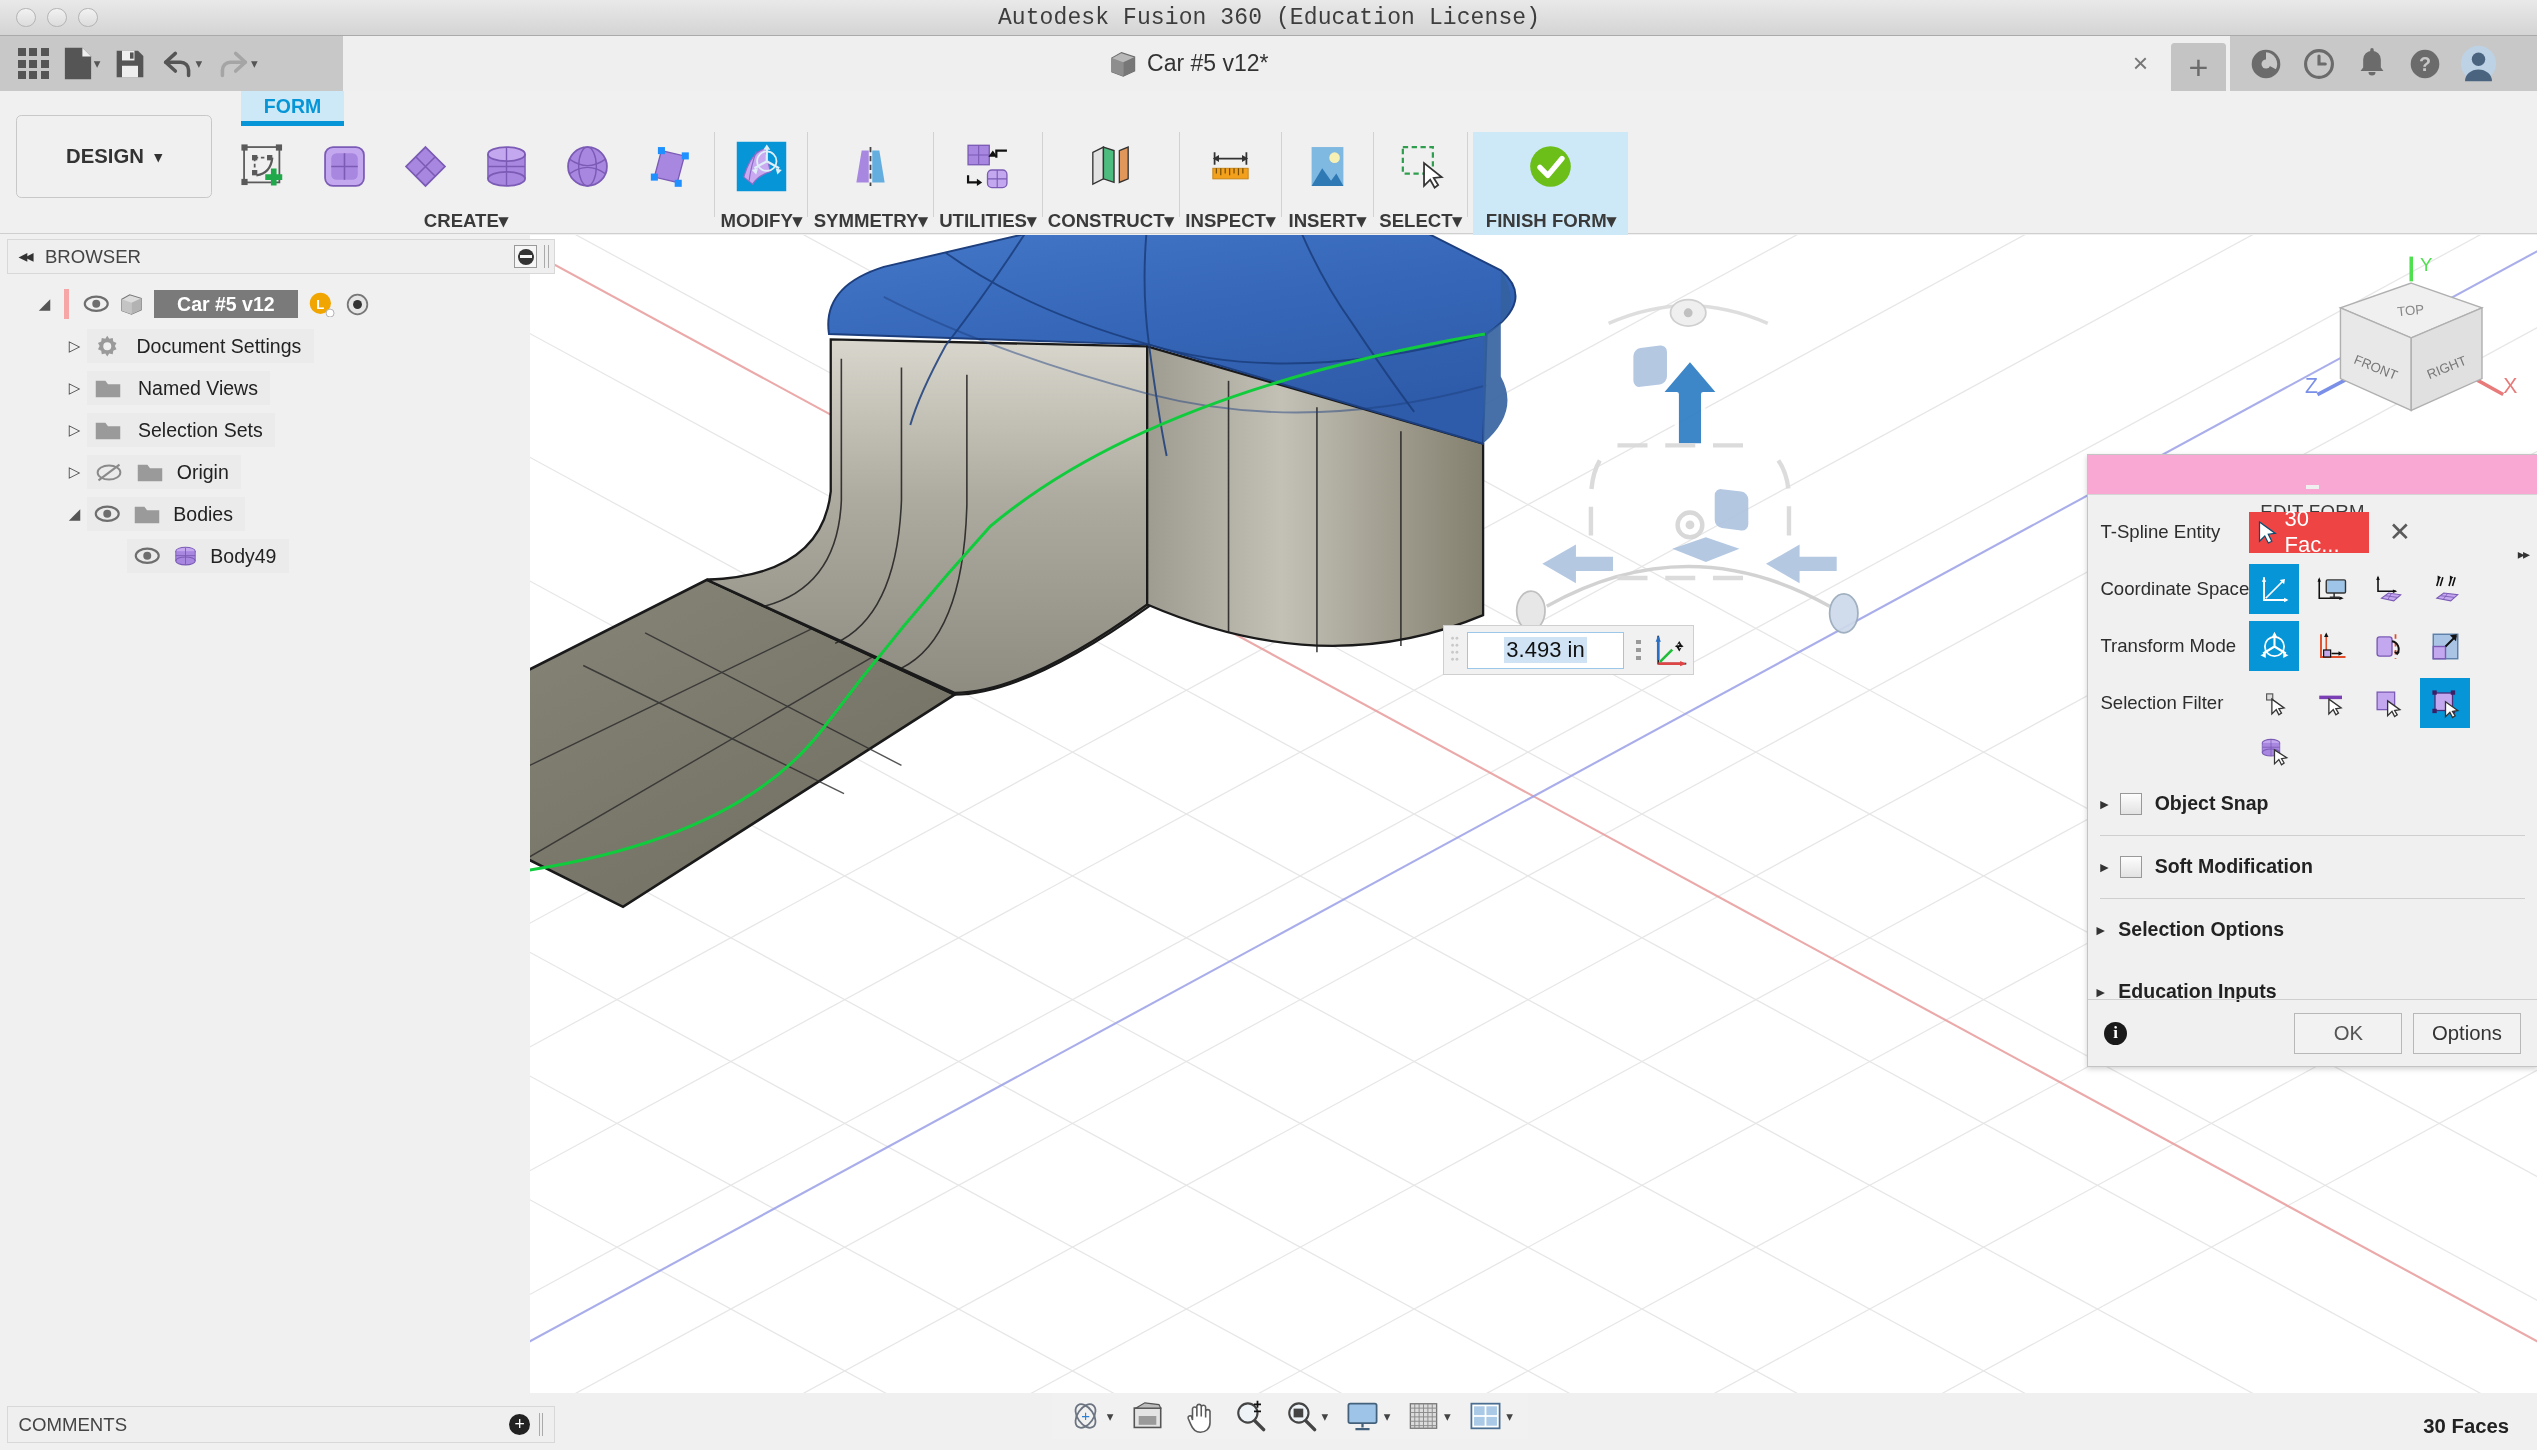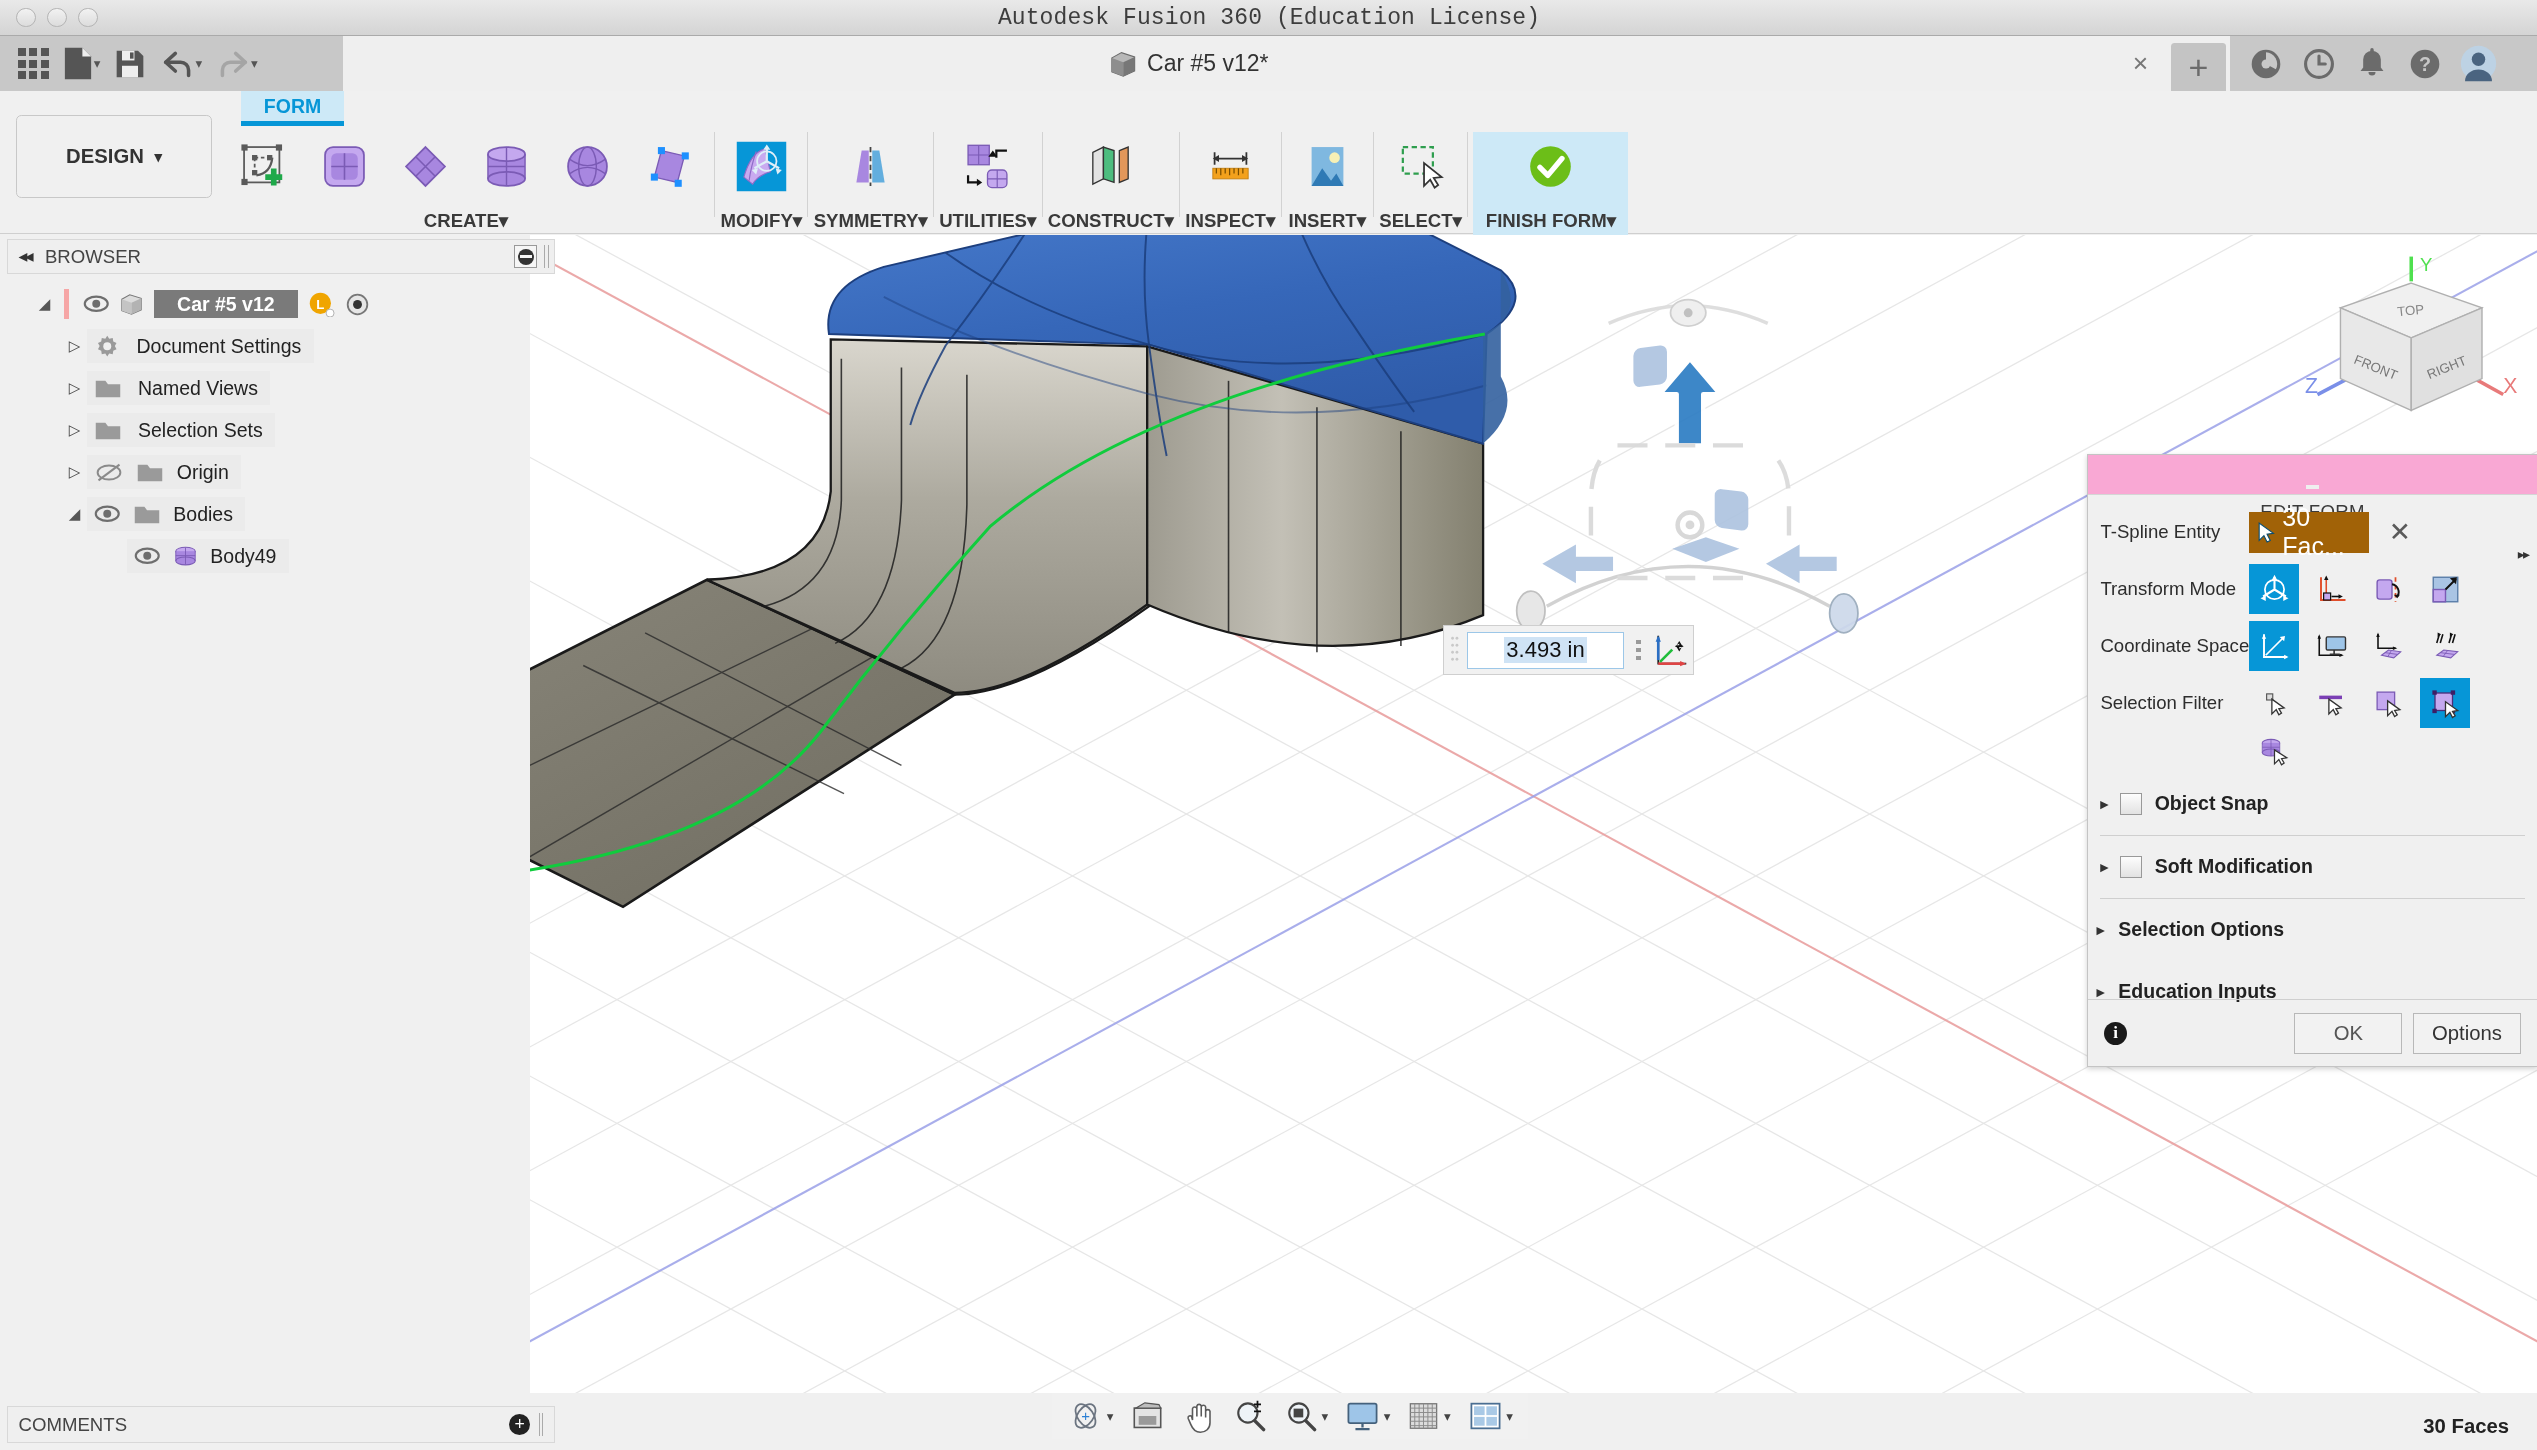--- a/index.html
+++ b/index.html
@@ -153,23 +153,23 @@
   }
   .ef-grip { width: 4.4px; height: 21px; border-left: 1.8px solid #aaa; border-right: 1.8px solid #aaa; }
   .ef-min { width: 17.7px; height: 17.7px; border-radius: 50%; background: #333; position: relative; }
   .ef-min::after { content:''; position:absolute; left:2.7px; top:7px; width:12.4px; height:3.5px; background:#efefef; }
   .ef-expand { margin-left: auto; font-size: 14px; color: #333; letter-spacing: -1.8px; }
   .ef-body { padding: 8.8px 0 0 0; }
   .ef-row { display: flex; align-items: center; height: 57px; padding-left: 12.4px; }
   .ef-label { width: 149px; font-size: 18.6px; color: #2d2d2d; }
   .ef-ctrls { display: flex; align-items: center; gap: 7px; }
   .sel-chip {
-    background: #a16207; color: #fff; height: 41px; width: 120px;
+    background: #ef4444; color: #fff; height: 41px; width: 120px;
     display: flex; align-items: center; gap: 5.3px; padding-left: 7px;
-    font-size: 25px; font-weight: 500;
+    font-size: 22px; font-weight: 500;
   }
   .x-btn { font-size: 26.5px; color: #5a5a5a; margin-left: 12.4px; font-weight: 300; }
   .ibtn {
     width: 50px; height: 50px; display: flex; align-items: center; justify-content: center;
   }
   .ibtn.active { background: #0696d7; }
   .ef-sec {
     display: flex; align-items: center; gap: 12.4px; height: 62px; padding-left: 12.4px;
     font-size: 19.5px; font-weight: bold; color: #222;
   }
@@ -864,20 +864,62 @@
           <svg width="23" height="25" viewBox="0 0 26 28">
             <path d="M4 2 L4 24 L10 18 L14 26 L18 24 L14 16 L22 15 Z" fill="#fff" stroke="#0a4e72" stroke-width="1.4"></path>
           </svg>
           <span>30 Fac...</span>
         </div>
         <span class="x-btn">✕</span>
       </div>
     </div>
 
     <div class="ef-row">
+      <div class="ef-label">Coordinate Space</div>
+      <div class="ef-ctrls">
+        <div class="ibtn active">
+          <svg width="35" height="35" viewBox="0 0 40 40">
+            <path d="M8 6 V32 H34" stroke="#fff" stroke-width="2.2" fill="none"></path>
+            <path d="M8 6 l-2.5 5 h5 z" fill="#fff"></path>
+            <path d="M36 32 l-5 -2.5 v5 z" fill="#fff"></path>
+            <path d="M10 30 L30 10" stroke="#fff" stroke-width="2"></path>
+            <path d="M32 8 l-1 6 l-5 -5 z" fill="#fff"></path>
+          </svg>
+        </div>
+        <div class="ibtn">
+          <svg width="35" height="35" viewBox="0 0 40 40">
+            <path d="M6 8 V30 H32" stroke="#111" stroke-width="1.8" fill="none"></path>
+            <path d="M6 6 l-2 5 h4 z" fill="#111"></path>
+              <path d="M34 30 l-5 -2 v4 z" fill="#111"></path>
+            <rect x="14" y="9" width="22" height="15" rx="1.5" fill="#9ec5e8" stroke="#333" stroke-width="1.6"></rect>
+            <path d="M23 24 V28 M18 29 H29" stroke="#333" stroke-width="1.8"></path>
+          </svg>
+        </div>
+        <div class="ibtn">
+          <svg width="35" height="35" viewBox="0 0 40 40">
+            <path d="M8 6 V22 H28" stroke="#111" stroke-width="1.8" fill="none"></path>
+            <path d="M8 4 l-2 5 h4 z" fill="#111"></path>
+              <path d="M30 22 l-5 -2 v4 z" fill="#111"></path>
+            <path d="M12 30 L20 24 L34 26 L26 33 Z" fill="#c4a8ef" stroke="#7b5bb5" stroke-width="1.2"></path>
+            <path d="M16 27 L30 29 M23 25 L19 32" stroke="#7b5bb5" stroke-width="1"></path>
+          </svg>
+        </div>
+        <div class="ibtn">
+          <svg width="35" height="35" viewBox="0 0 40 40">
+            <path d="M10 16 L13 6 M17 6 L14 16 M24 16 L27 6 M31 6 L28 16" stroke="#111" stroke-width="1.8" fill="none"></path>
+            <path d="M11 4 l4 2 l-4 3 z" fill="#111"></path>
+              <path d="M25 4 l4 2 l-4 3 z" fill="#111"></path>
+            <path d="M10 30 L18 24 L34 26 L26 33 Z" fill="#c4a8ef" stroke="#7b5bb5" stroke-width="1.2"></path>
+            <path d="M14 27 L30 29 M22 25 L17 32" stroke="#7b5bb5" stroke-width="1"></path>
+          </svg>
+        </div>
+      </div>
+    </div>
+
+    <div class="ef-row">
       <div class="ef-label">Transform Mode</div>
       <div class="ef-ctrls">
         <div class="ibtn active">
           <svg width="35" height="35" viewBox="0 0 40 40">
             <circle cx="20" cy="20" r="11" fill="none" stroke="#fff" stroke-width="2"></circle>
             <path d="M20 20 V6 M20 20 L33 28 M20 20 L7 28" stroke="#fff" stroke-width="2.4"></path>
             <path d="M20 3 l3 6 h-6 z" fill="#fff"></path>
             <path d="M36 30 l-6 -3 v6 z" fill="#fff"></path>
             <path d="M4 30 l6 -3 v6 z" fill="#fff"></path>
           </svg>
@@ -905,62 +947,20 @@
             <rect x="6" y="6" width="28" height="28" fill="#a9c4e4" stroke="#5a7da8" stroke-width="1.6"></rect>
             <rect x="6" y="20" width="14" height="14" fill="#c4a8ef" stroke="#7b5bb5" stroke-width="1.6"></rect>
             <path d="M20 20 L32 8" stroke="#111" stroke-width="2.2"></path>
             <path d="M33 6 l-1 8 l-7 -7 z" fill="#111"></path>
           </svg>
         </div>
       </div>
     </div>
 
     <div class="ef-row">
-      <div class="ef-label">Coordinate Space</div>
-      <div class="ef-ctrls">
-        <div class="ibtn active">
-          <svg width="35" height="35" viewBox="0 0 40 40">
-            <path d="M8 6 V32 H34" stroke="#fff" stroke-width="2.2" fill="none"></path>
-            <path d="M8 6 l-2.5 5 h5 z" fill="#fff"></path>
-            <path d="M36 32 l-5 -2.5 v5 z" fill="#fff"></path>
-            <path d="M10 30 L30 10" stroke="#fff" stroke-width="2"></path>
-            <path d="M32 8 l-1 6 l-5 -5 z" fill="#fff"></path>
-          </svg>
-        </div>
-        <div class="ibtn">
-          <svg width="35" height="35" viewBox="0 0 40 40">
-            <path d="M6 8 V30 H32" stroke="#111" stroke-width="1.8" fill="none"></path>
-            <path d="M6 6 l-2 5 h4 z" fill="#111"></path>
-              <path d="M34 30 l-5 -2 v4 z" fill="#111"></path>
-            <rect x="14" y="9" width="22" height="15" rx="1.5" fill="#9ec5e8" stroke="#333" stroke-width="1.6"></rect>
-            <path d="M23 24 V28 M18 29 H29" stroke="#333" stroke-width="1.8"></path>
-          </svg>
-        </div>
-        <div class="ibtn">
-          <svg width="35" height="35" viewBox="0 0 40 40">
-            <path d="M8 6 V22 H28" stroke="#111" stroke-width="1.8" fill="none"></path>
-            <path d="M8 4 l-2 5 h4 z" fill="#111"></path>
-              <path d="M30 22 l-5 -2 v4 z" fill="#111"></path>
-            <path d="M12 30 L20 24 L34 26 L26 33 Z" fill="#c4a8ef" stroke="#7b5bb5" stroke-width="1.2"></path>
-            <path d="M16 27 L30 29 M23 25 L19 32" stroke="#7b5bb5" stroke-width="1"></path>
-          </svg>
-        </div>
-        <div class="ibtn">
-          <svg width="35" height="35" viewBox="0 0 40 40">
-            <path d="M10 16 L13 6 M17 6 L14 16 M24 16 L27 6 M31 6 L28 16" stroke="#111" stroke-width="1.8" fill="none"></path>
-            <path d="M11 4 l4 2 l-4 3 z" fill="#111"></path>
-              <path d="M25 4 l4 2 l-4 3 z" fill="#111"></path>
-            <path d="M10 30 L18 24 L34 26 L26 33 Z" fill="#c4a8ef" stroke="#7b5bb5" stroke-width="1.2"></path>
-            <path d="M14 27 L30 29 M22 25 L17 32" stroke="#7b5bb5" stroke-width="1"></path>
-          </svg>
-        </div>
-      </div>
-    </div>
-
-    <div class="ef-row">
       <div class="ef-label">Selection Filter</div>
       <div class="ef-ctrls">
         <div class="ibtn">
           <svg width="35" height="35" viewBox="0 0 40 40">
             <rect x="11" y="9" width="7" height="7" fill="#ddd" stroke="#555" stroke-width="1.3"></rect>
             <path d="M17 15 L17 32 L22 27 L25 33 L28 31 L25 26 L31 25 Z" fill="#fff" stroke="#333" stroke-width="1.5"></path>
           </svg>
         </div>
         <div class="ibtn">
           <svg width="35" height="35" viewBox="0 0 40 40">

